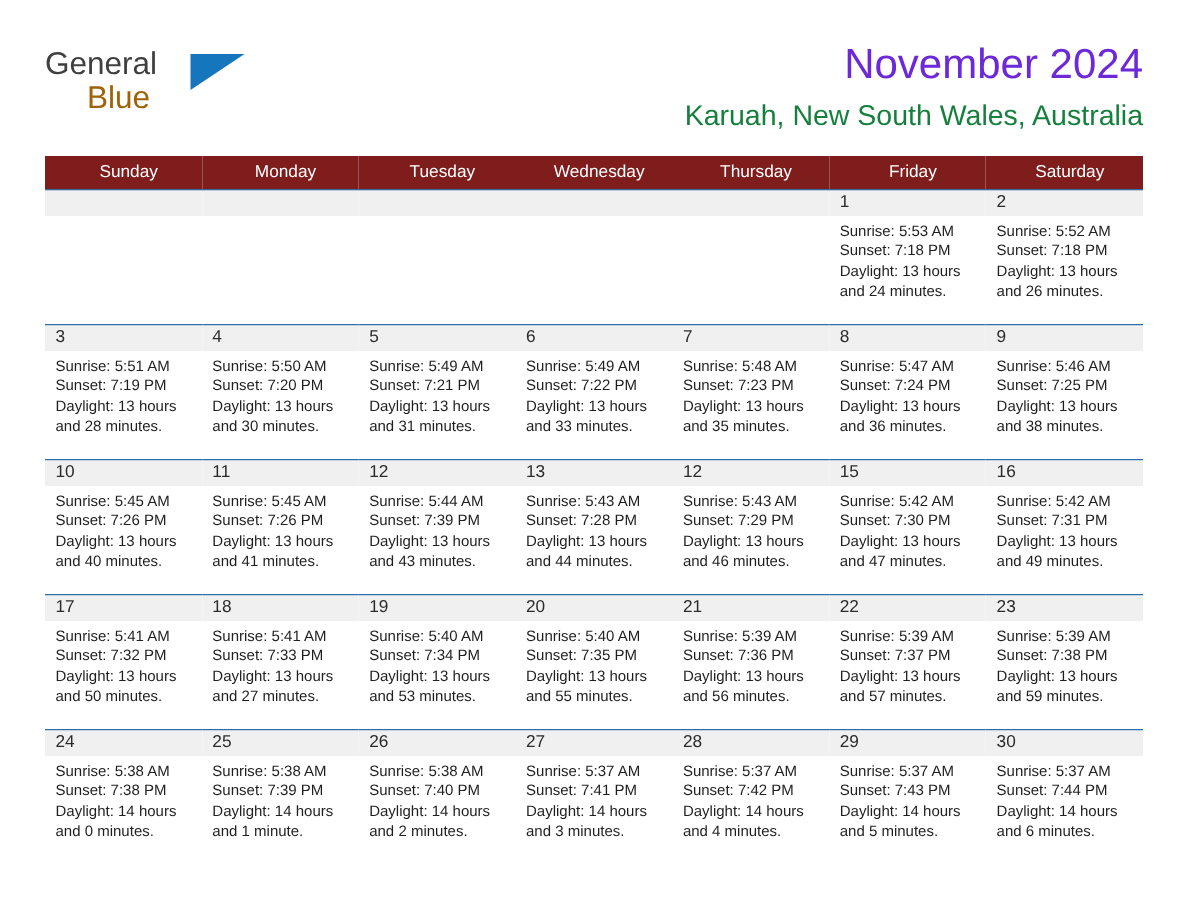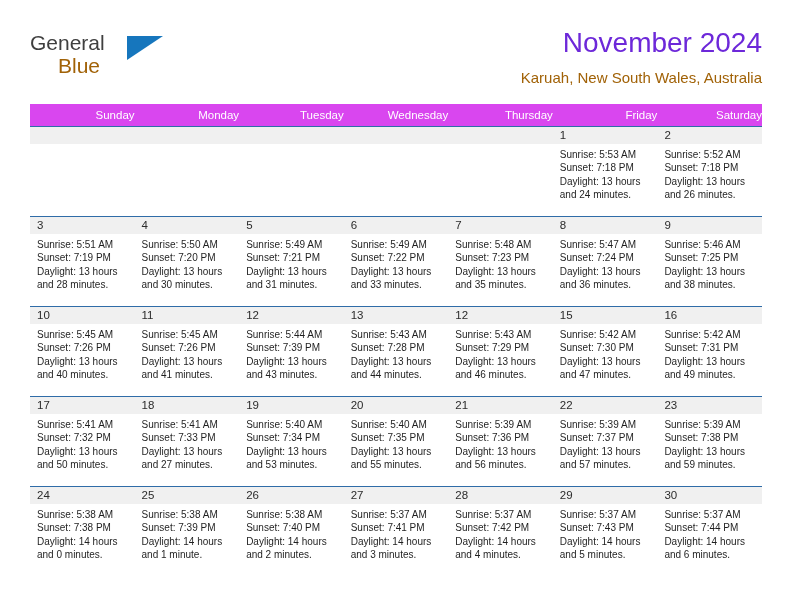--- a/index.html
+++ b/index.html
@@ -68,42 +68,42 @@
     text-align: right;
   }
   .month-title {
     font-size: 28px;
     font-weight: normal;
     color: #6d28d9;
     line-height: 34px;
     white-space: nowrap;
   }
   .location-title {
-    font-size: 15px;
-    color: #a16207;
+    font-size: 19px;
+    color: #15803d;
     line-height: 20px;
     margin-top: 8px;
     white-space: nowrap;
   }
 
   
   .calendar {
     position: absolute;
     left: 30px;
     top: 104px;
     width: 732px;
     border-collapse: collapse;
     table-layout: fixed;
   }
   .calendar th {
-    background: #d946ef;
+    background: #7f1d1d;
     color: #ffffff;
     font-size: 11.5px;
     font-weight: normal;
-    text-align: right;
+    text-align: center;
     padding: 5px 0 5px 7px;
     height: 12px;
     border: none;
   }
   .calendar td {
     vertical-align: top;
     padding: 0;
     height: 89px;
     border-top: 1px solid #2f6ca8;
     border-bottom: none;

